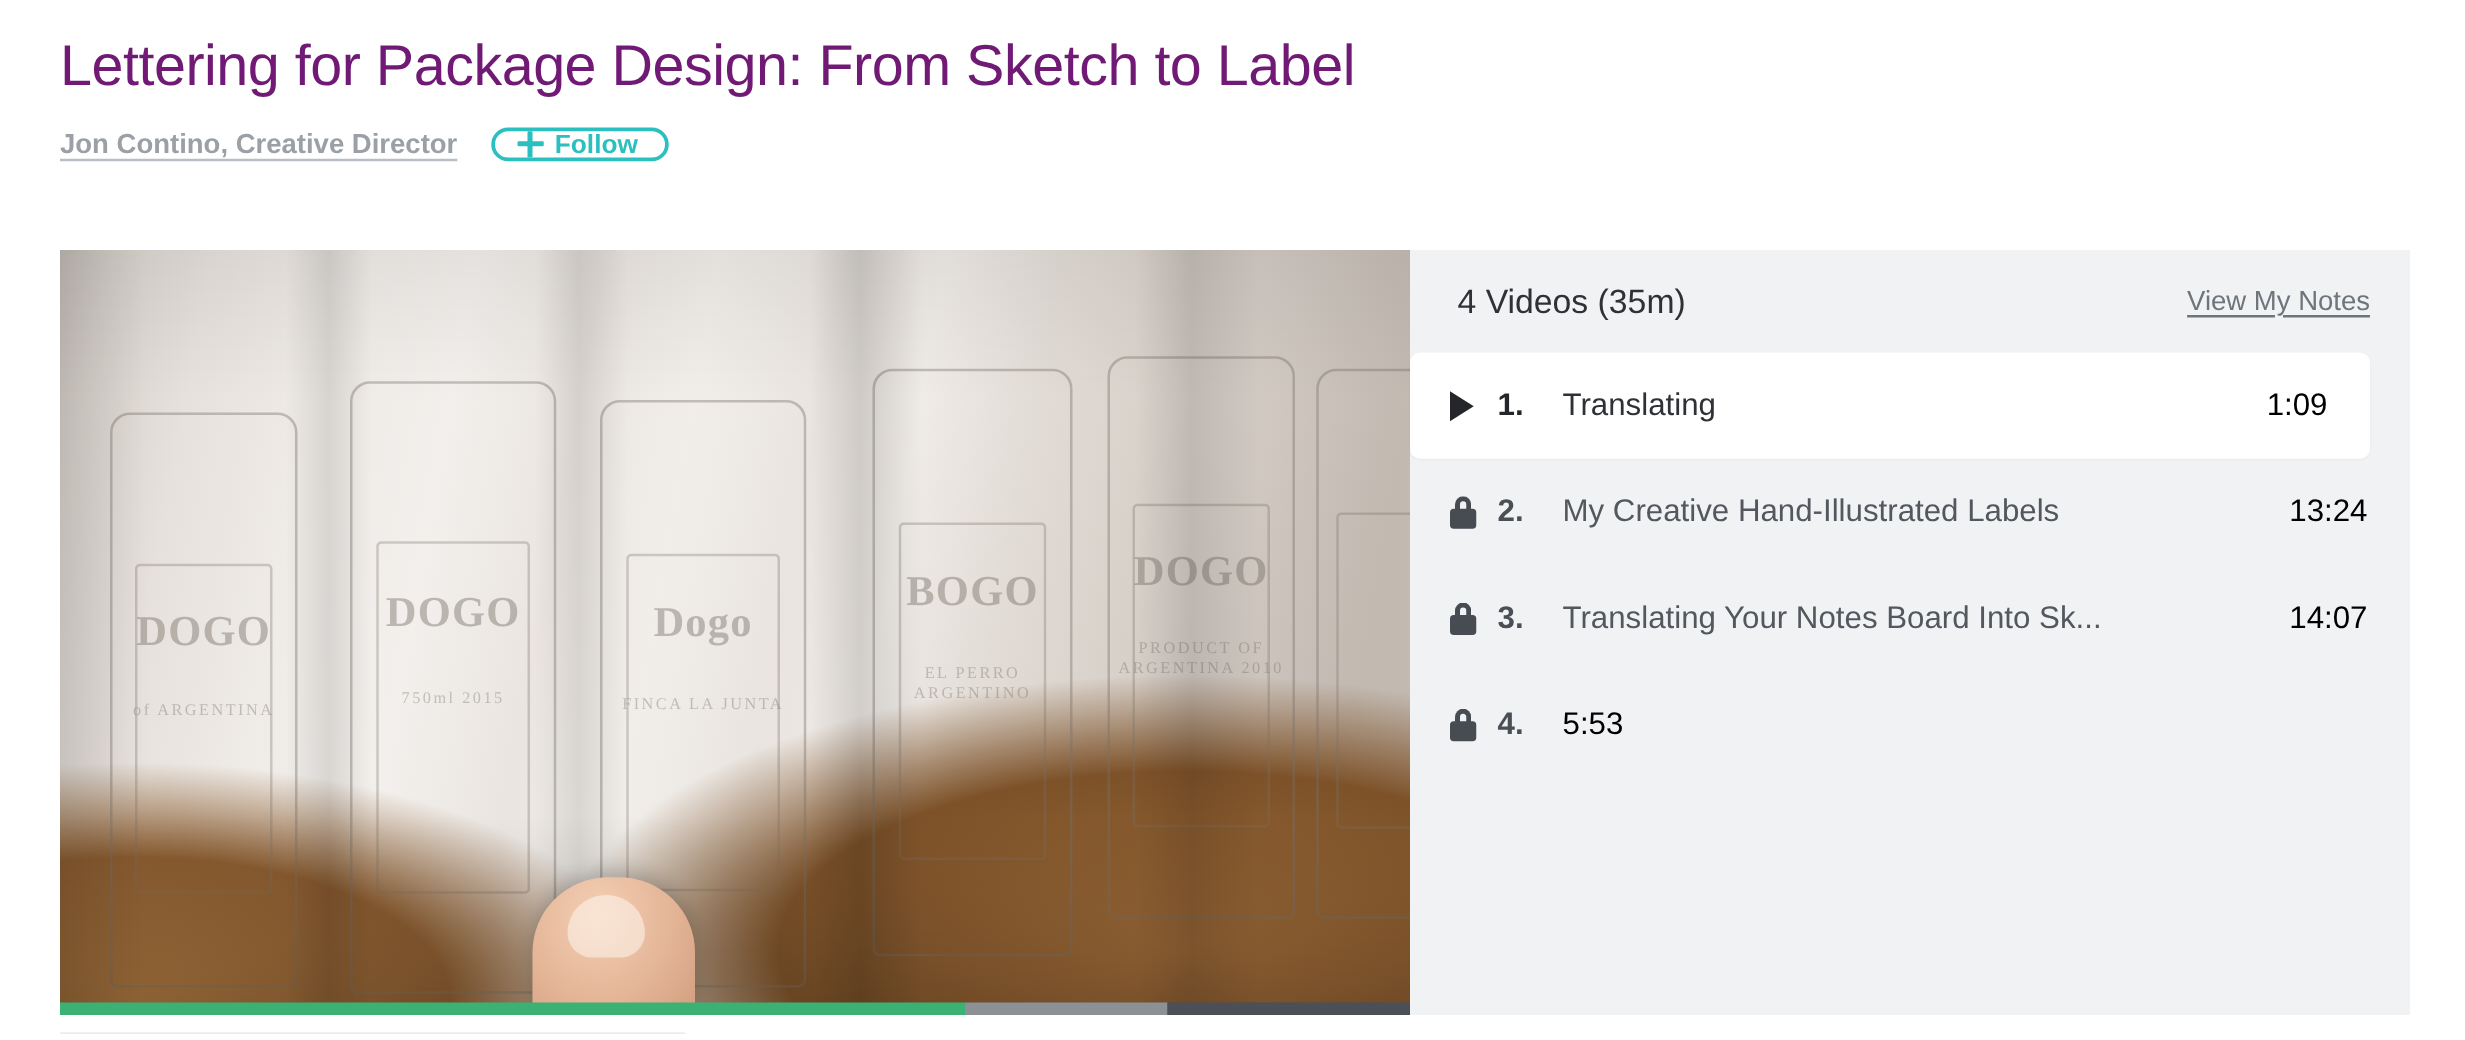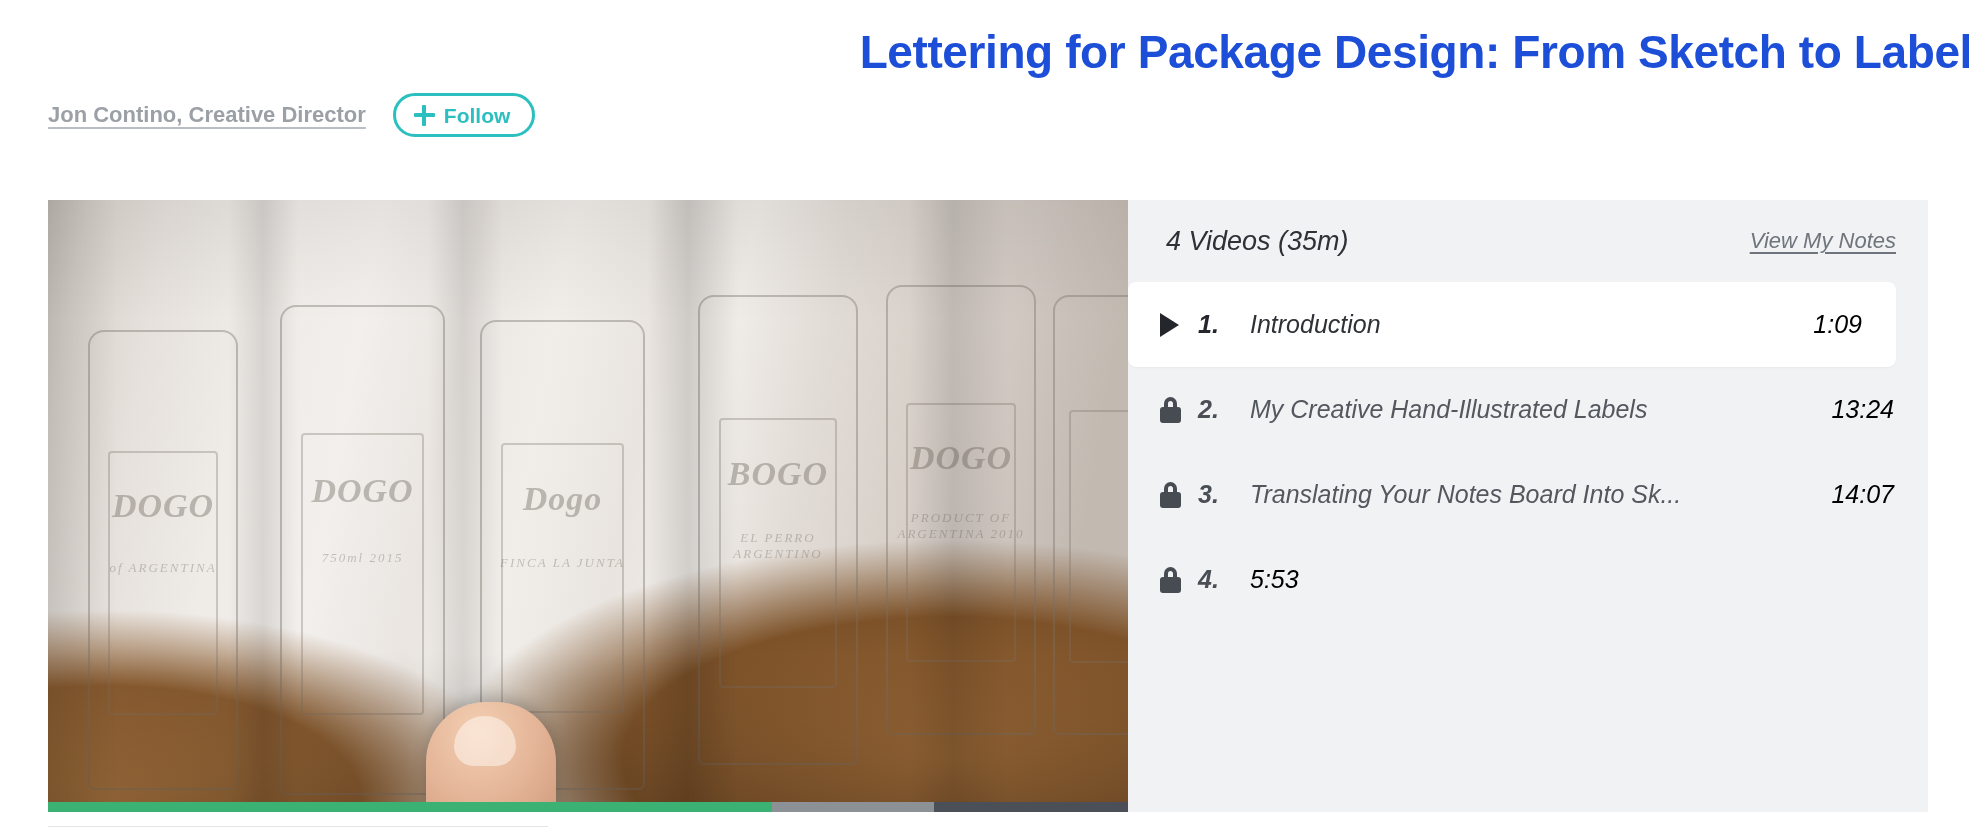--- a/index.html
+++ b/index.html
@@ -21,25 +21,24 @@
   }
 
   
   .header {
     padding: 24px 0 0 48px;
   }
 
   .class-title {
     font-size: 46px;
     line-height: 56px;
-    font-weight: 700;
-    color: #1d4ed8;
+    font-weight: 400;
+    color: #701a75;
     letter-spacing: -0.4px;
     white-space: nowrap;
-    text-align: right;
   }
 
   .byline {
     display: flex;
     align-items: center;
     margin-top: 13px;
     height: 44px;
   }
 
   .author-link {
@@ -52,21 +51,21 @@
     cursor: pointer;
     white-space: nowrap;
   }
 
   .follow-button {
     display: inline-flex;
     align-items: center;
     justify-content: center;
     gap: 9px;
     margin-left: 27px;
-    height: 44px;
+    height: 27px;
     padding: 0 22px 0 18px;
     border: 3px solid #2bbfbf;
     border-radius: 24px;
     background: #ffffff;
     cursor: pointer;
   }
 
   .follow-plus {
     display: inline-block;
     position: relative;
@@ -93,21 +92,20 @@
   }
 
   
   .content-row {
     position: absolute;
     left: 48px;
     top: 200px;
     width: 1880px;
     height: 612px;
     display: flex;
-    font-style: italic;
   }
 
   
   .player {
     position: relative;
     width: 1080px;
     height: 612px;
     overflow: hidden;
     background: #6b5c4e;
     cursor: pointer;
@@ -418,21 +416,21 @@
         <a class="notes-link">View My Notes</a>
       </div>
 
       <div class="video-list">
 
         <div class="video-item active">
           <span class="item-icon">
             <span class="play-tri"></span>
           </span>
           <span class="item-num">1.</span>
-          <span class="item-title">Introduction</span>
+          <span class="item-title">Translating</span>
           <span class="item-time">1:09</span>
         </div>
 
         <div class="video-item">
           <span class="item-icon">
             <span class="lock-ico">
                 <span class="shackle"></span>
                 <span class="body"></span>
               </span>
           </span>

